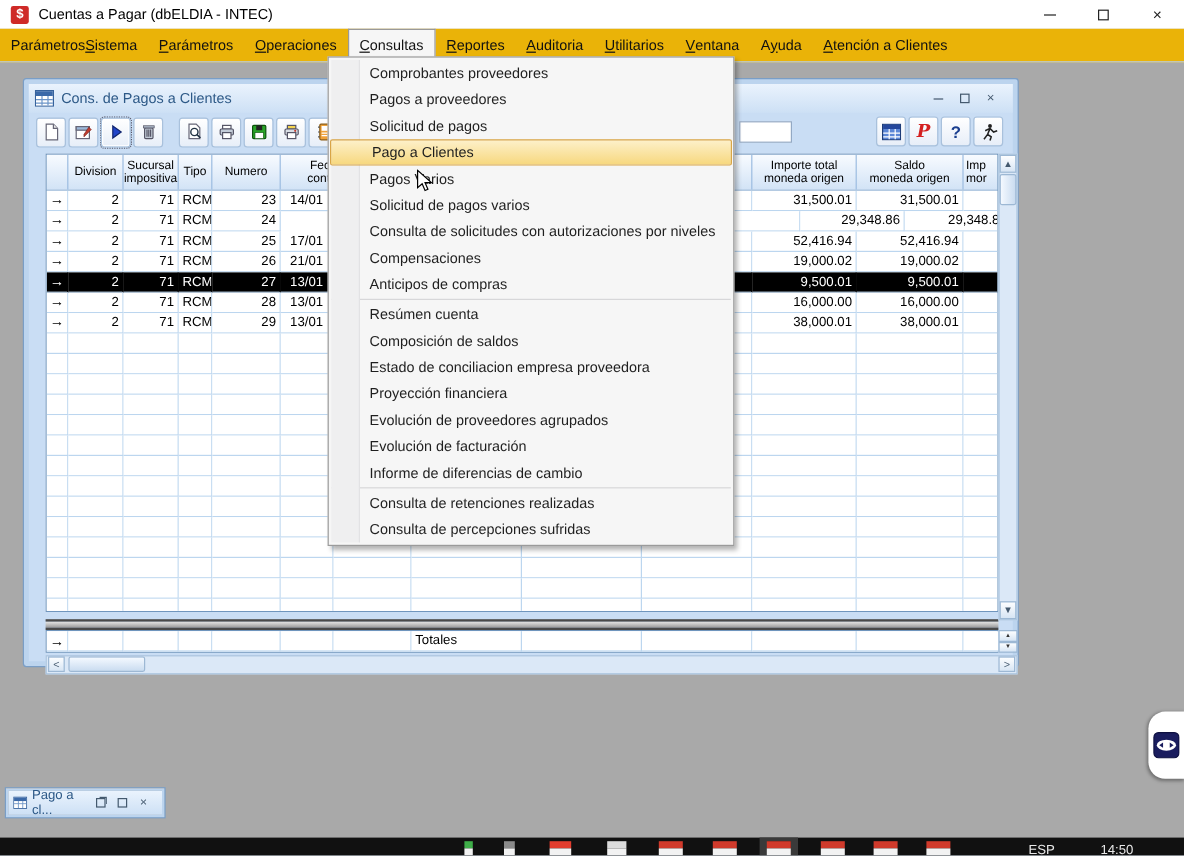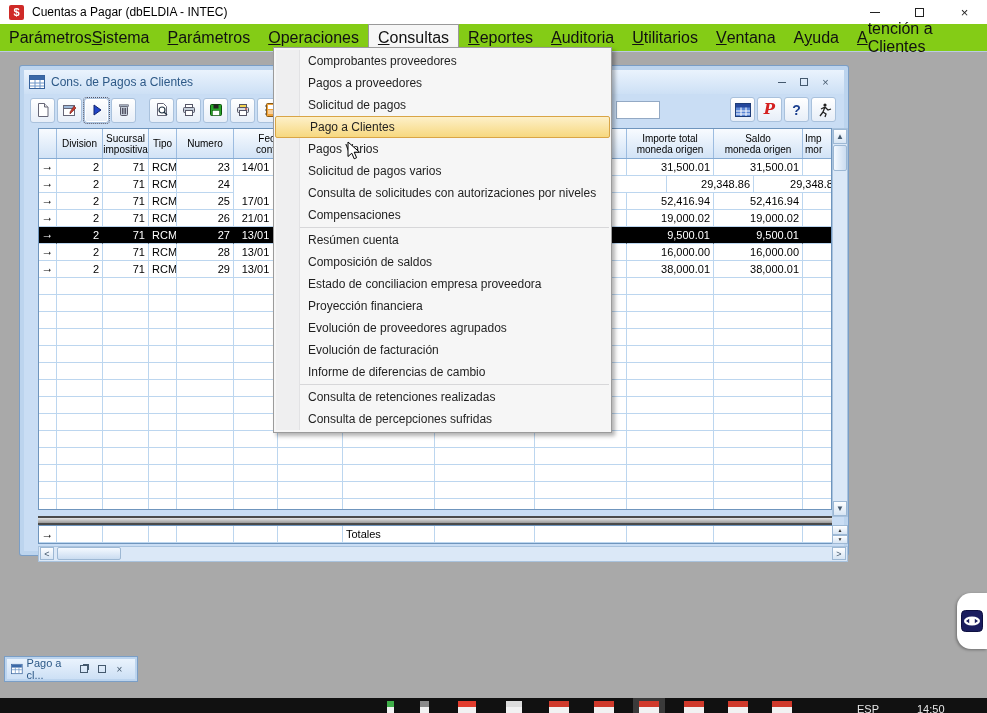--- a/index.html
+++ b/index.html
@@ -9,21 +9,21 @@
   
   .titlebar{position:absolute;left:0;top:0;width:100%;height:24px;background:#fff;display:flex;align-items:center}
   .app-icon{width:15px;height:15px;background:#cf2a27;color:#fff;font-weight:bold;font-size:11px;display:flex;align-items:center;justify-content:center;margin:0 8px 0 9px;border-radius:2px}
   .title{font-size:12px;color:#000}
   .win-controls{position:absolute;right:0;top:0;height:24px;display:flex}
   .wc{width:45px;height:24px;display:flex;align-items:center;justify-content:center;font-size:13px;color:#222}
   .minline{width:10px;height:1px;background:#222}
   .maxbox{width:9px;height:9px;border:1px solid #222}
 
   
-  .menubar{position:absolute;left:0;top:24px;width:100%;height:28px;background:#84cc16;display:flex;font-size:16px;border-bottom:1px solid #b9cce2}
+  .menubar{position:absolute;left:0;top:24px;width:100%;height:28px;background:#eab308;display:flex;font-size:12px;border-bottom:1px solid #b9cce2}
   .mb-item{padding:0 9px;display:flex;align-items:center;color:#111}
   .mb-item.open{background:#f6f6f6;border:1px solid #999;border-bottom:none}
   u{text-decoration:underline}
 
   
   .child{position:absolute;left:20px;top:66px;width:828px;height:489px;background:#c9ddf4;border:4px solid #bcd4ee;box-shadow:0 0 0 1px #7a9ec6;border-radius:2px}
   .child-titlebar{height:24px;background:linear-gradient(#eaf3fd,#cde0f5);display:flex;align-items:center;padding:0 5px;gap:6px}
   .child-title{font-size:12px;color:#2d5987}
   .child-controls{margin-left:auto;display:flex;gap:3px;padding-right:4px}
   .cc{width:19px;height:15px;display:flex;align-items:center;justify-content:center;color:#44596e;font-size:11px}
@@ -657,20 +657,21 @@
   <div class="dropdown" id="dropdown">
     <div class="dd-gutter"></div>
   <div class="dd-item">Comprobantes proveedores</div>
       <div class="dd-item">Pagos a proveedores</div>
       <div class="dd-item">Solicitud de pagos</div>
       <div class="dd-item hl">Pago a Clientes</div>
       <div class="dd-item">Pagos Varios</div>
       <div class="dd-item">Solicitud de pagos varios</div>
       <div class="dd-item">Consulta de solicitudes con autorizaciones por niveles</div>
       <div class="dd-item">Compensaciones</div>
+      <div class="dd-item">Anticipos de compras</div>
       <div class="dd-sep"></div>
       <div class="dd-item">Resúmen cuenta</div>
       <div class="dd-item">Composición de saldos</div>
       <div class="dd-item">Estado de conciliacion empresa proveedora</div>
       <div class="dd-item">Proyección financiera</div>
       <div class="dd-item">Evolución de proveedores agrupados</div>
       <div class="dd-item">Evolución de facturación</div>
       <div class="dd-item">Informe de diferencias de cambio</div>
       <div class="dd-sep"></div>
       <div class="dd-item">Consulta de retenciones realizadas</div>

